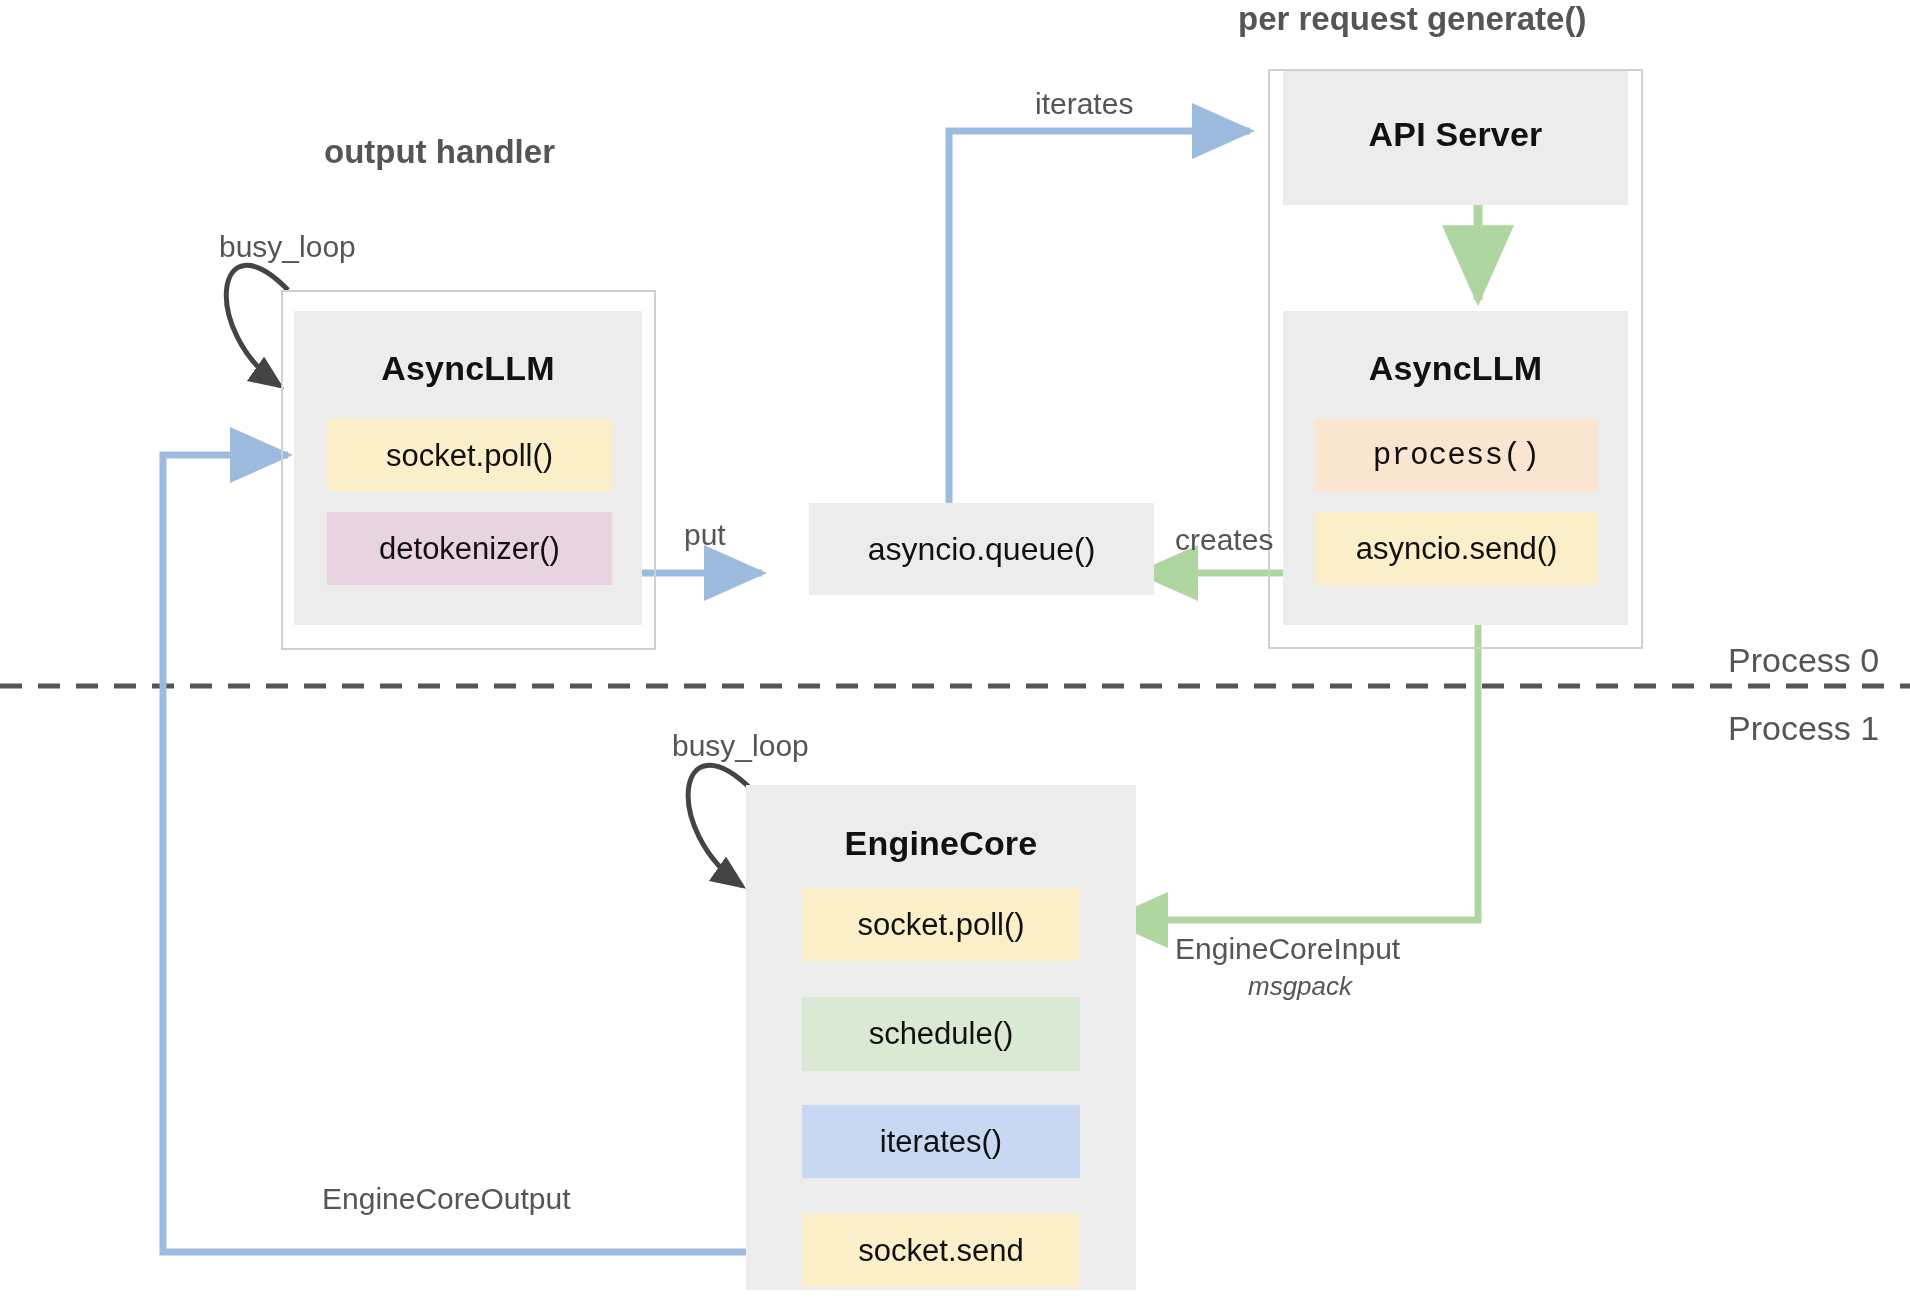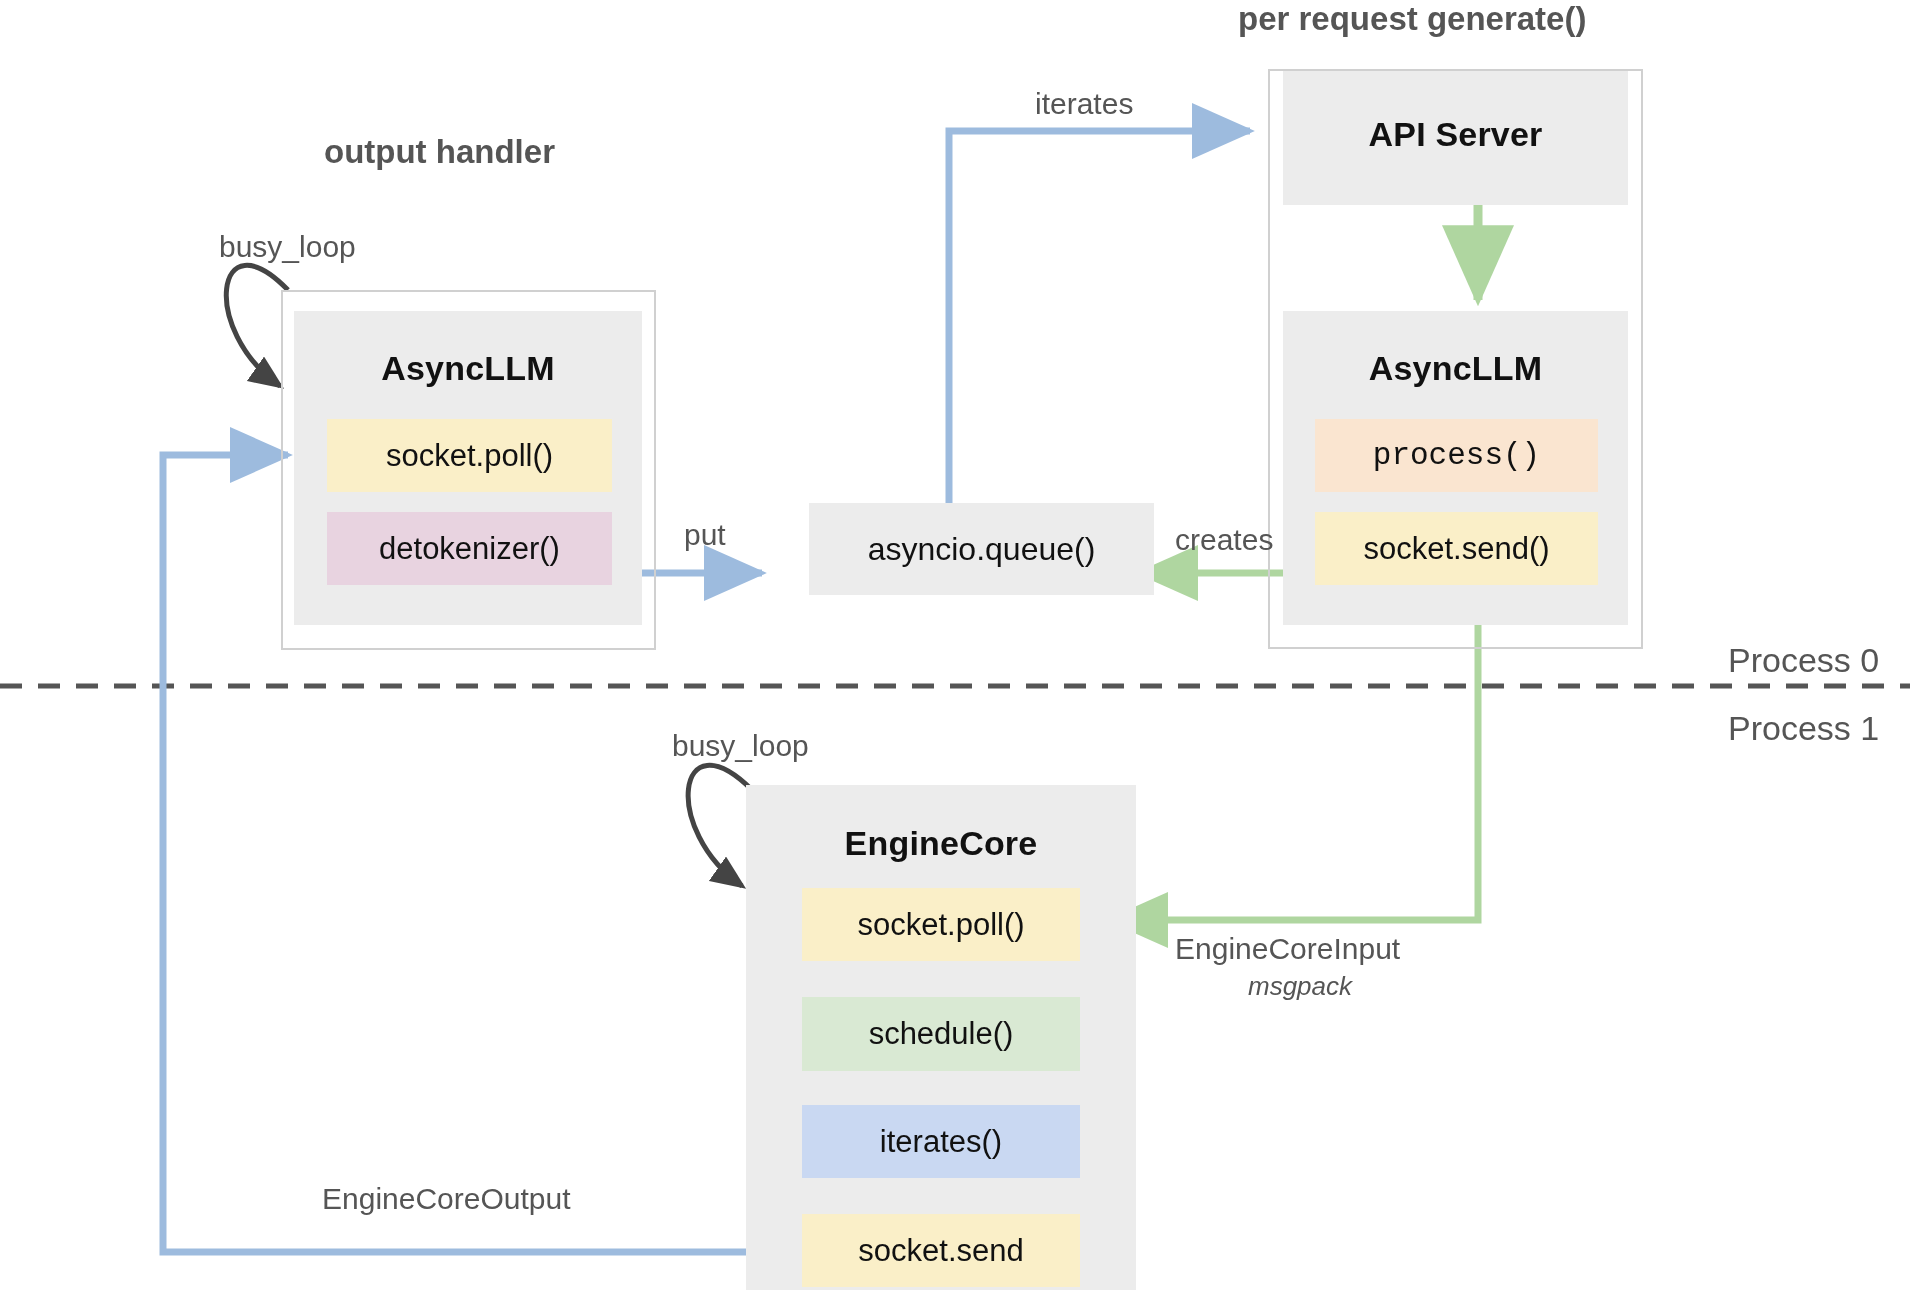--- a/index.html
+++ b/index.html
@@ -156,21 +156,21 @@
 
   <div class="group-frame" style="left:1268px; top:69px; width:375px; height:580px;"></div>
 
   <div class="node-box" style="left:1283px; top:71px; width:345px; height:134px;">
     <div class="node-title" style="top:44px; font-size:34px;">API Server</div>
   </div>
 
   <div class="node-box" style="left:1283px; top:311px; width:345px; height:314px;">
     <div class="node-title" style="top:38px; font-size:34px;">AsyncLLM</div>
     <div class="sub-box" style="left:32px; top:108px; width:283px; height:73px; background:#fae5d0;font-family:Liberation Mono, monospace;">process()</div>
-    <div class="sub-box" style="left:32px; top:201px; width:283px; height:73px; background:#faefc8;">socket.send()</div>
+    <div class="sub-box" style="left:32px; top:201px; width:283px; height:73px; background:#faefc8;">asyncio.send()</div>
   </div>
 
   <div class="node-box" style="left:746px; top:785px; width:390px; height:505px;">
     <div class="node-title" style="top:39px; font-size:34px;">EngineCore</div>
     <div class="sub-box" style="left:56px; top:103px; width:278px; height:73px; background:#faefc8;">socket.poll()</div>
     <div class="sub-box" style="left:56px; top:212px; width:278px; height:74px; background:#d9e9d3;">schedule()</div>
     <div class="sub-box" style="left:56px; top:320px; width:278px; height:73px; background:#c9d8f2;">iterates()</div>
     <div class="sub-box" style="left:56px; top:429px; width:278px; height:73px; background:#faefc8;">socket.send</div>
   </div>
 

